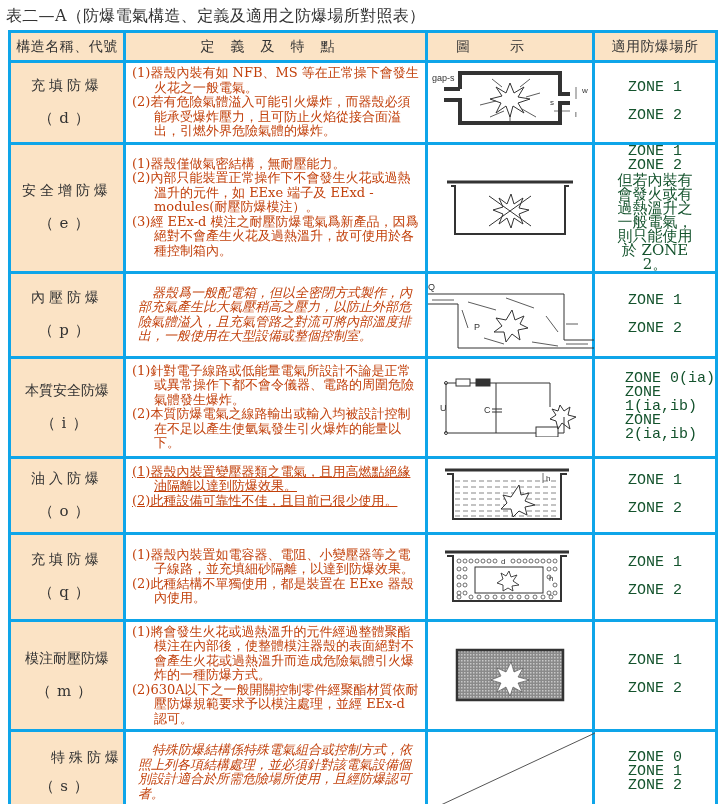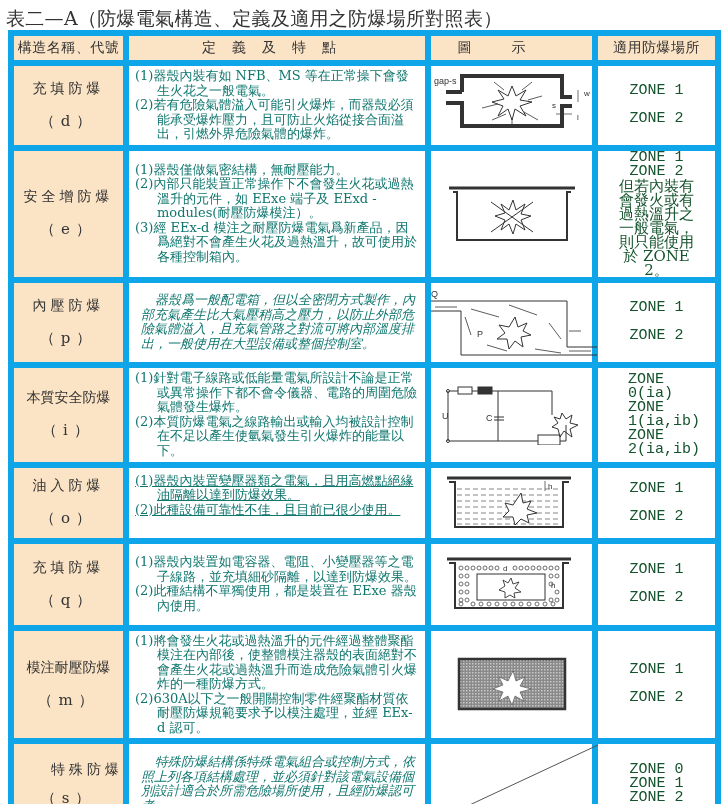--- a/index.html
+++ b/index.html
@@ -1,28 +1,28 @@
 <!DOCTYPE html>
 <html><head>
 <meta charset="utf-8">
 <style>
   * { box-sizing: border-box; margin: 0; padding: 0; }
   html, body { width: 723px; height: 804px; background: #ffffff; overflow: hidden; }
   body { font-family: "DejaVu Serif", "Liberation Serif", serif; color: #2a2a2a; position: relative; }
-  .title { position: absolute; left: 6px; top: 6px; font-size: 19px; letter-spacing: 0.3px; color: #333; white-space: nowrap; }
+  .title { position: absolute; left: 6px; top: 6px; font-size: 16px; letter-spacing: 0.3px; color: #333; white-space: nowrap; }
   table { position: absolute; left: 8px; top: 30px; border-collapse: collapse; table-layout: fixed; width: 707px; }
-  td, th { border: 6px solid #0ea5e9; vertical-align: middle; font-weight: normal; }
+  td, th { border: 3px solid #0ea5e9; vertical-align: middle; font-weight: normal; }
   th { background: #fbe3c5; height: 30px; font-size: 14px; color: #333; text-align: center; letter-spacing: 0.5px; }
   th.spaced { letter-spacing: 16px; }
   th.spaced2 { letter-spacing: 40px; }
   td.name { background: #fbe3c5; text-align: center; font-size: 14px; color: #333; }
   td.name .nm { display: block; letter-spacing: 4px; margin-bottom: 14px; }
   td.name .nm.tight { letter-spacing: 0; }
   td.name .code { display: block; letter-spacing: 6px; font-size: 15px; }
-  td.def { font-size: 13px; line-height: 14.5px; padding: 3px 6px 3px 6px; color: #0f766e; }
+  td.def { font-size: 13px; line-height: 14.5px; padding: 3px 6px 3px 6px; color: #c2410c; }
   .item { display: block; padding-left: 22px; text-indent: -22px; }
   .para { display: block; text-indent: 14px; font-style: italic; }
   td.fig { padding: 0; position: relative; }
   td.fig svg { display: block; margin: 0 auto; }
   td.zone { text-align: center; font-size: 15px; line-height: 14px; color: #14532d; font-family: "Liberation Mono", "DejaVu Sans Mono", monospace; }
   td.zone .z { display: block; }
   td.zone .z.gap { margin-bottom: 14px; }
   td.zone .note { font-family: "DejaVu Serif", "Liberation Serif", serif; display: block; }
 </style>
 </head>

